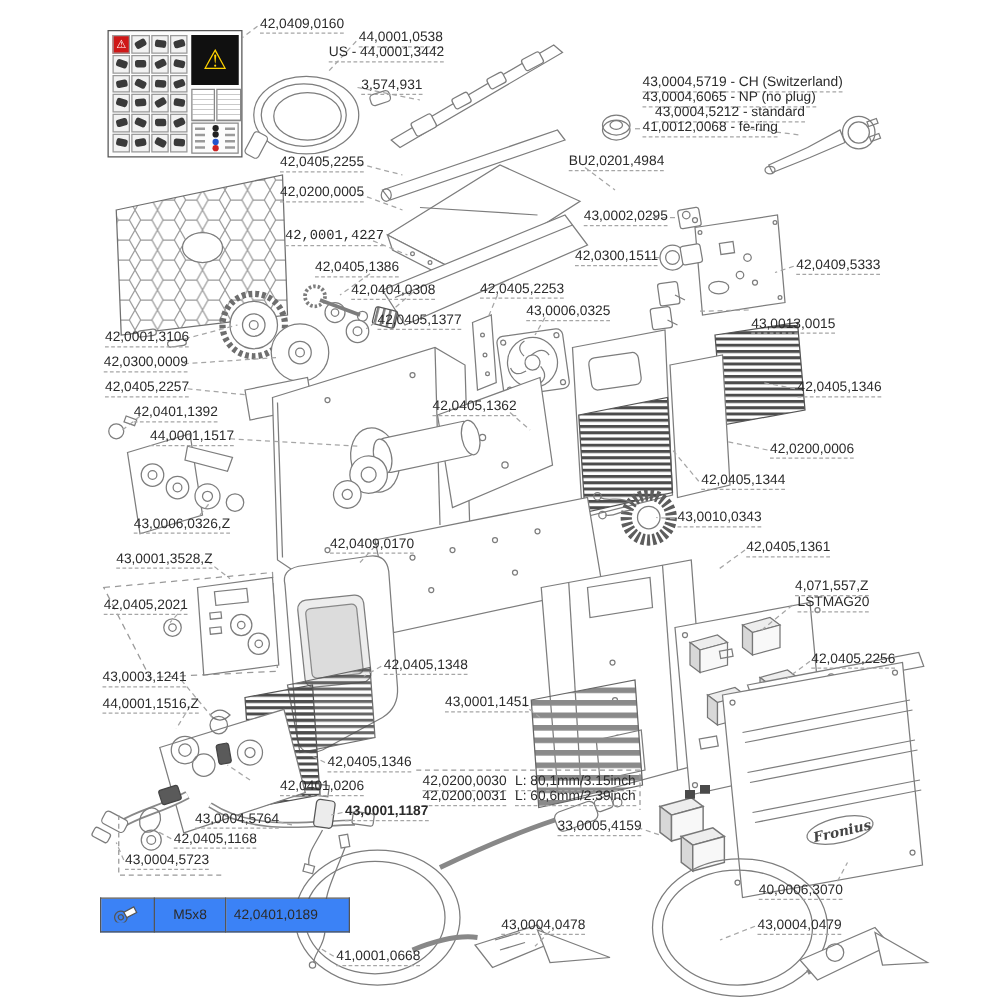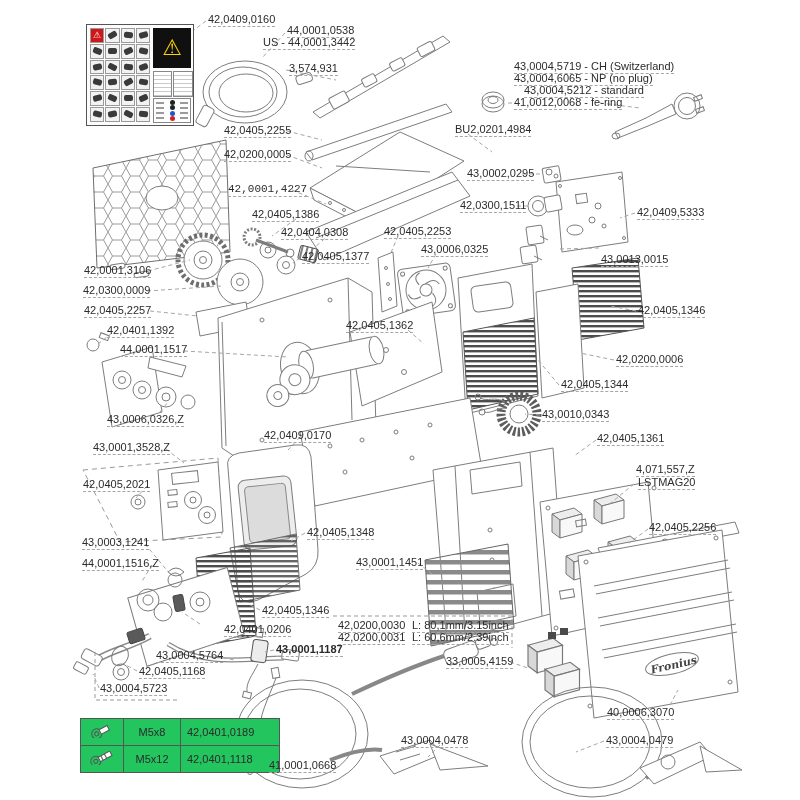--- a/index.html
+++ b/index.html
@@ -23,21 +23,21 @@
            display:flex;align-items:center;justify-content:center;color:#ffd300;font-size:22px;}
   .st-box{position:absolute;width:17px;height:24px;border:1px solid #888;top:46px;
            background:repeating-linear-gradient(180deg,#fff 0 3px,#c9c9c9 3px 4px);}
   .st-dots{position:absolute;left:66px;top:73px;width:38px;height:25px;border:1px solid #888;
            display:flex;flex-direction:column;justify-content:space-around;padding:1px 2px;box-sizing:border-box;}
   .ind-row{display:flex;align-items:center;justify-content:space-between;height:5px;}
   .ind-tx{width:8px;height:2px;background:#9a9a9a;}
   .ind-dot{width:5px;height:5px;border-radius:50%;background:#222;}
   
   #screw-table{position:absolute;left:80px;top:718px;border-collapse:collapse;font-size:11px;color:#2b2b2b;}
-  #screw-table td{border:1px solid #555;padding:3px 6px;height:20px;background:#22c55e;}
+  #screw-table td{border:1px solid #555;padding:3px 6px;height:20px;background:#3b82f6;}
   #screw-table td.ic{width:30px;text-align:center;}
   #screw-table td.sz{width:44px;text-align:center;}
   #screw-table td.pn{width:86px;}
 </style>
 </head>
 <body>
 
 <div id="canvas">
 
 <svg id="scene" width="800" height="800" viewBox="0 0 800 800">
@@ -561,35 +561,20 @@
         <svg width="26" height="14">
               <g transform="rotate(-28 13 7)">
                 <circle cx="7" cy="7" r="5" fill="none" stroke="#555"></circle>
                 <circle cx="7" cy="7" r="2" fill="none" stroke="#555"></circle>
                 <rect x="11" y="4.5" width="9" height="5" fill="#fff" stroke="#555"></rect>
               </g>
             </svg>
       </td>
       <td class="sz">M5x8</td>
       <td class="pn">42,0401,0189</td>
-    </tr>
-    <tr>
-      <td class="ic">
-        <svg width="26" height="14">
-              <g transform="rotate(-28 13 7)">
-                <circle cx="6" cy="7" r="5" fill="none" stroke="#555"></circle>
-                <circle cx="6" cy="7" r="2" fill="none" stroke="#555"></circle>
-                <rect x="10" y="4.5" width="13" height="5" fill="#fff" stroke="#555"></rect>
-                <line x1="13" y1="4.5" x2="13" y2="9.5" stroke="#555"></line>
-                <line x1="17" y1="4.5" x2="17" y2="9.5" stroke="#555"></line>
-              </g>
-            </svg>
-      </td>
-      <td class="sz">M5x12</td>
-      <td class="pn">42,0401,1118</td>
     </tr>
   </tbody>
 </table>
 
 <div id="labels-layer">
       <div class="part-label" style="left: 208px; top: 13px;">42,0409,0160</div>
       <div class="part-label" style="left: 287px; top: 24px;">44,0001,0538</div>
       <div class="part-label" style="left: 263px; top: 36px;">US - 44,0001,3442</div>
       <div class="part-label" style="left: 289px; top: 62px;">3,574,931</div>
       <div class="part-label" style="left: 514px; top: 60px;">43,0004,5719 - CH (Switzerland)</div>

